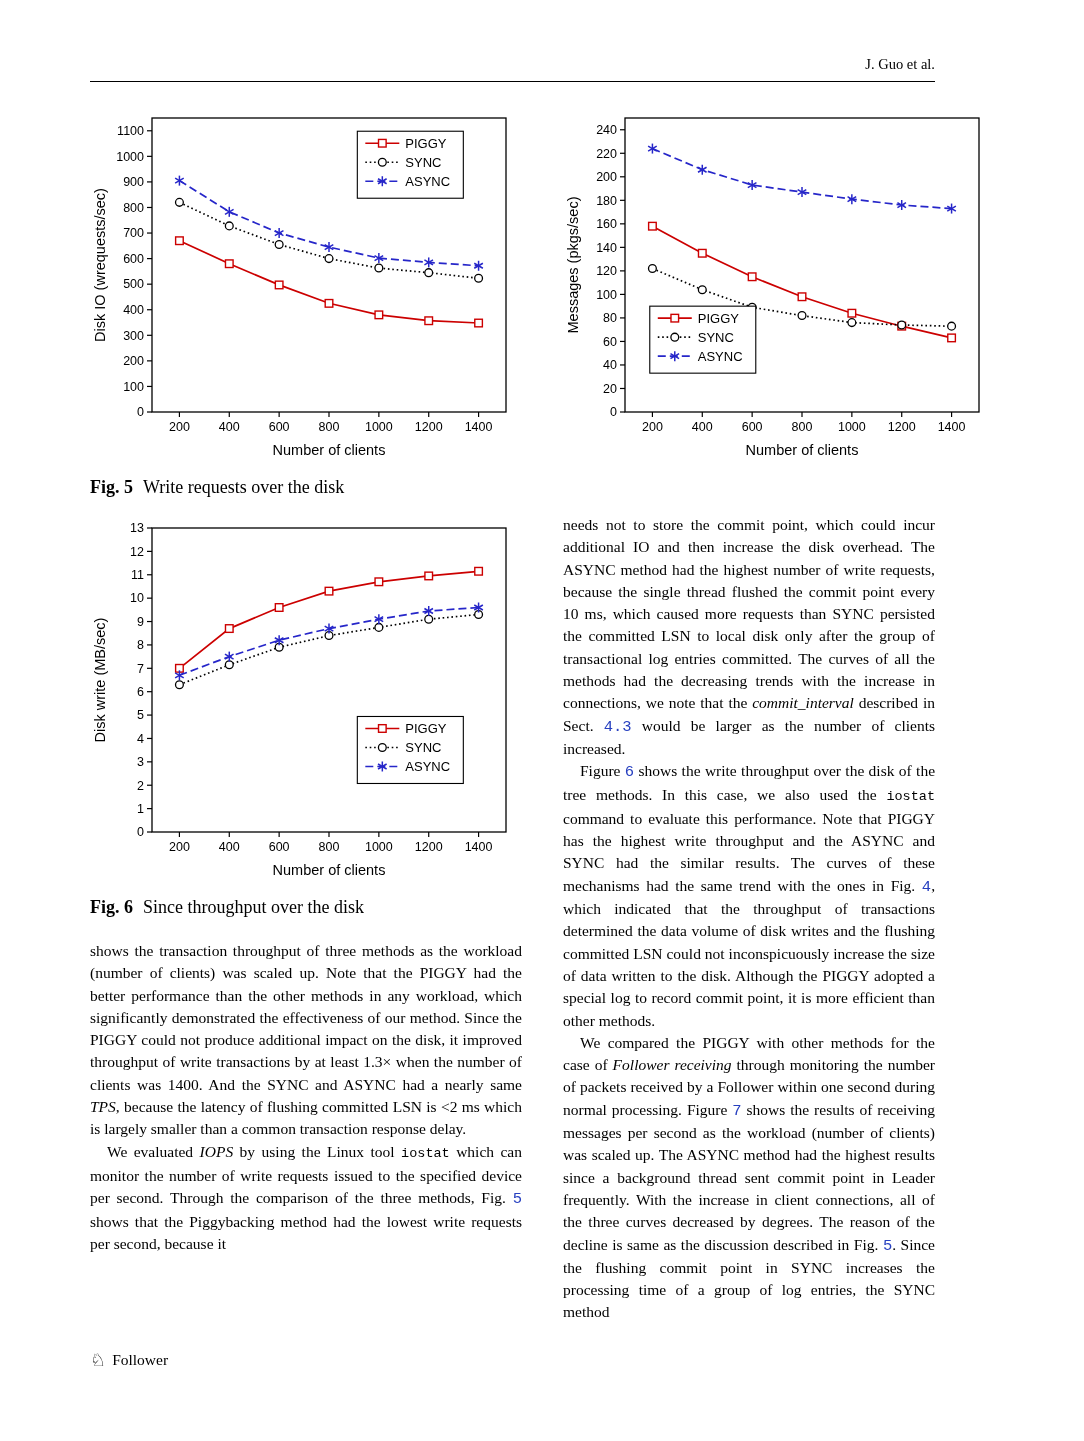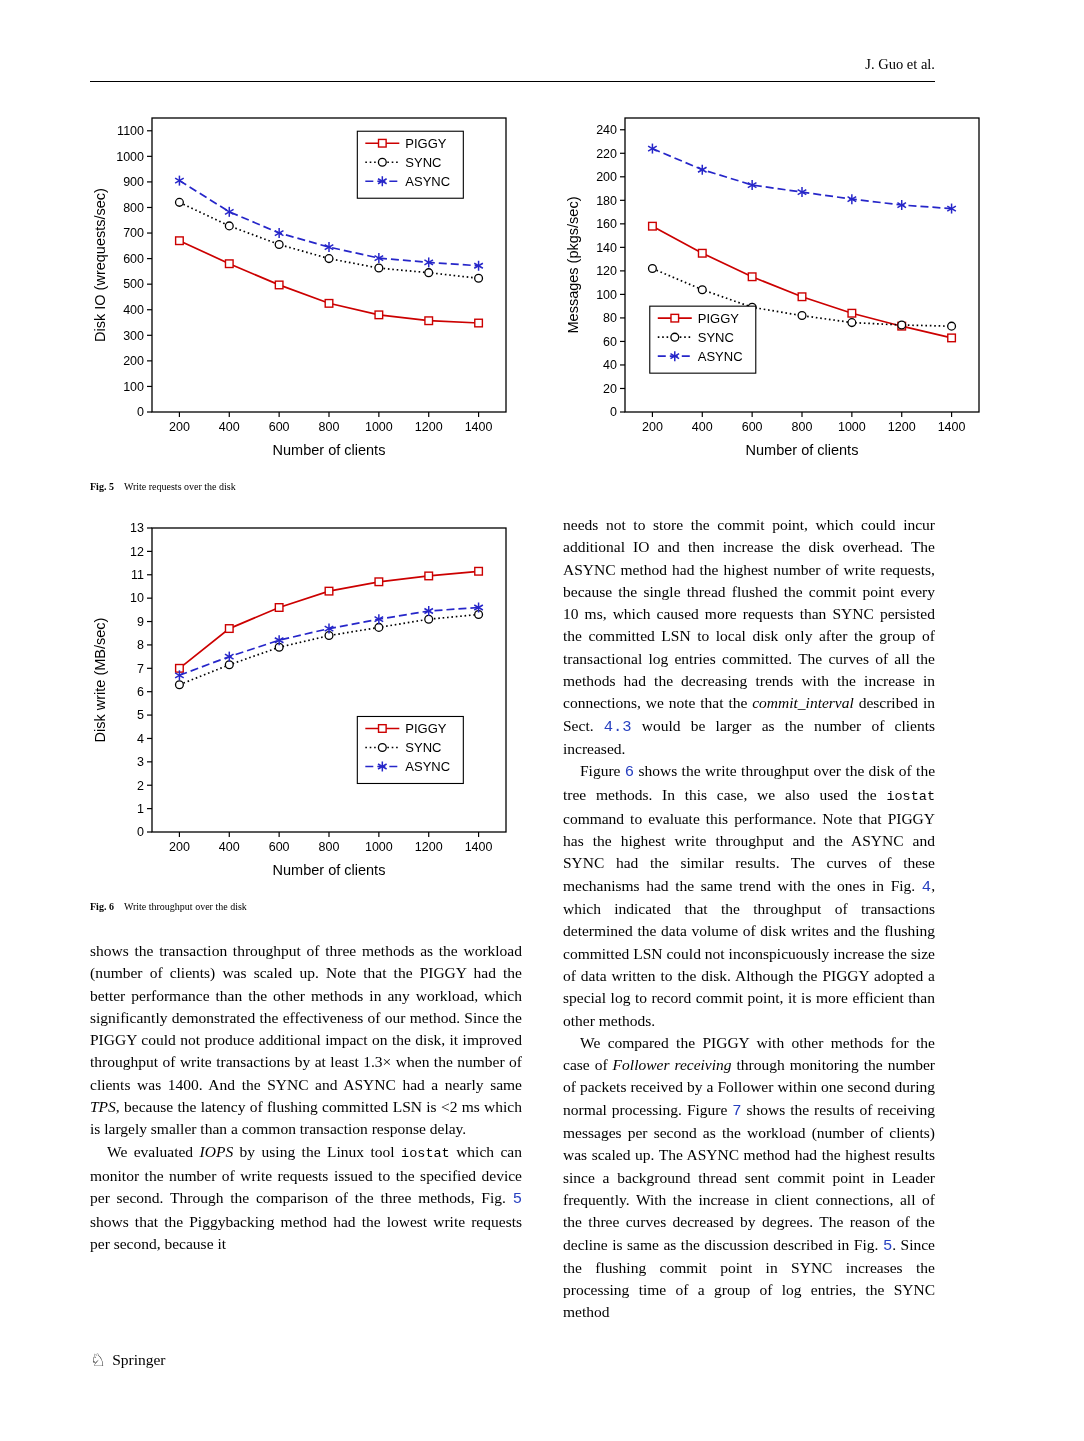--- a/index.html
+++ b/index.html
@@ -24,21 +24,21 @@
     border: none;
     border-top: 1.4px solid #000;
     margin-bottom: 22px;
   }
   .figures-row { display: flex; gap: 41px; }
   .fig-block { width: 432px; }
   .chart { width: 432px; }
   .chart svg { display: block; }
   .chart text { font-family: "Liberation Sans", sans-serif; fill: #000; }
   .caption {
-    font-size: 10px;
+    font-size: 18px;
     margin-top: 12px;
     line-height: 18px;
   }
   .caption b { margin-right: 10px; }
   .columns { display: flex; gap: 41px; margin-top: 18px; }
   .col { width: 432px; }
   .text-block { margin-top: 24px; }
   .col.right .text-block { margin-top: 0; }
   .body-para {
     font-size: 15.5px;
@@ -368,34 +368,34 @@
               <line x1="275.32" y1="233.48" x2="309.32" y2="233.48" stroke="#000000" stroke-width="1.7" stroke-dasharray="1.6,2.8"></line>
               <circle cx="292.32" cy="233.48" r="3.9" fill="#fff" stroke="#000000" stroke-width="1.3"></circle>
               <text x="315.32" y="237.98" font-size="13">SYNC</text>
               <line x1="275.32" y1="252.48" x2="309.32" y2="252.48" stroke="#2626c9" stroke-width="1.7" stroke-dasharray="8,4"></line>
               <line x1="292.32" y1="247.48" x2="292.32" y2="257.48" stroke="#2626c9" stroke-width="1.5"></line>
               <line x1="288.02" y1="249.98" x2="296.62" y2="254.98" stroke="#2626c9" stroke-width="1.5"></line>
               <line x1="288.02" y1="254.98" x2="296.62" y2="249.98" stroke="#2626c9" stroke-width="1.5"></line>
               <text x="315.32" y="256.98" font-size="13">ASYNC</text>
             </svg>
           </div>
-        <p class="caption"><b>Fig. 6</b><span>Write throughput over the disk</span></p>
+        <p class="caption"><b>Fig. 6</b><span>Since throughput over the disk</span></p>
       </div>
       <div class="text-block" id="left-text">
           <p class="body-para"><span>shows the transaction throughput of three methods as the workload (number of clients) was scaled up. Note that the PIGGY had the better performance than the other methods in any workload, which significantly demonstrated the effectiveness of our method. Since the PIGGY could not produce additional impact on the disk, it improved throughput of write transactions by at least 1.3× when the number of clients was 1400. And the SYNC and ASYNC had a nearly same </span><i>TPS</i><span>, because the latency of flushing committed LSN is &lt;2 ms which is largely smaller than a common transaction response delay.</span></p>
           <p class="body-para indent"><span>We evaluated </span><i>IOPS</i><span> by using the Linux tool </span><code>iostat</code><span> which can monitor the number of write requests issued to the specified device per second. Through the comparison of the three methods, Fig. </span><a href="#" class="ref">5</a><span> shows that the Piggybacking method had the lowest write requests per second, because it</span></p>
         </div>
     </div>
     <div class="col right">
       <div class="text-block" id="right-text">
           <p class="body-para"><span>needs not to store the commit point, which could incur additional IO and then increase the disk overhead. The ASYNC method had the highest number of write requests, because the single thread flushed the commit point every 10 ms, which caused more requests than SYNC persisted the committed LSN to local disk only after the group of transactional log entries committed. The curves of all the methods had the decreasing trends with the increase in connections, we note that the </span><i>commit_interval</i><span> described in Sect. </span><a href="#" class="ref">4.3</a><span> would be larger as the number of clients increased.</span></p>
           <p class="body-para indent"><span>Figure </span><a href="#" class="ref">6</a><span> shows the write throughput over the disk of the tree methods. In this case, we also used the </span><code>iostat</code><span> command to evaluate this performance. Note that PIGGY has the highest write throughput and the ASYNC and SYNC had the similar results. The curves of these mechanisms had the same trend with the ones in Fig. </span><a href="#" class="ref">4</a><span>, which indicated that the throughput of transactions determined the data volume of disk writes and the flushing committed LSN could not inconspicuously increase the size of data written to the disk. Although the PIGGY adopted a special log to record commit point, it is more efficient than other methods.</span></p>
           <p class="body-para indent"><span>We compared the PIGGY with other methods for the case of </span><i>Follower receiving</i><span> through monitoring the number of packets received by a Follower within one second during normal processing. Figure </span><a href="#" class="ref">7</a><span> shows the results of receiving messages per second as the workload (number of clients) was scaled up. The ASYNC method had the highest results since a background thread sent commit point in Leader frequently. With the increase in client connections, all of the three curves decreased by degrees. The reason of the decline is same as the discussion described in Fig. </span><a href="#" class="ref">5</a><span>. Since the flushing commit point in SYNC increases the processing time of a group of log entries, the SYNC method</span></p>
         </div>
     </div>
   </div>
 
   <div class="footer">
     <span class="logo-glyph">♘</span>
-    <span>Springer</span>
+    <span>Follower</span>
   </div>
 
 </div>
 
 </body></html>

